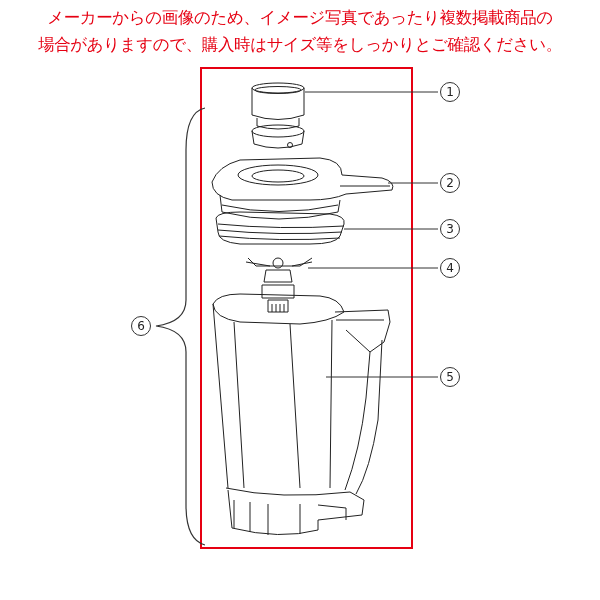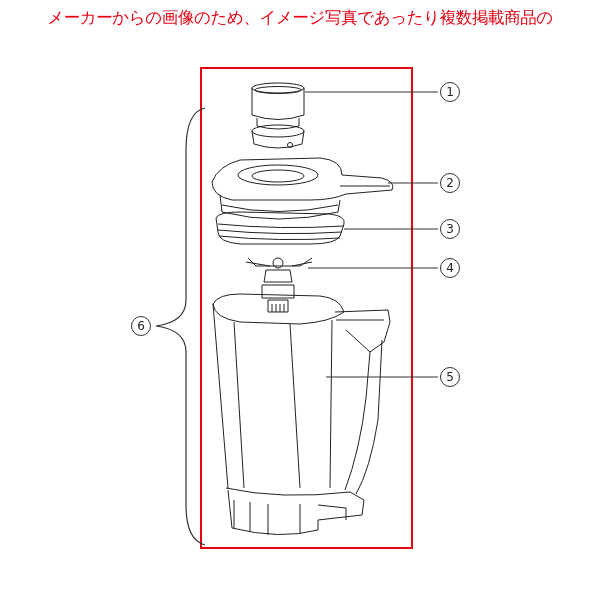--- a/index.html
+++ b/index.html
@@ -45,20 +45,21 @@
       color: #222;
       background: #fff;
       box-sizing: content-box;
     }
   </style>
 </head>
 <body>
 
 <div class="notice">
   <div>メーカーからの画像のため、イメージ写真であったり複数掲載商品の</div>
+  <div>場合がありますので、購入時はサイズ等をしっかりとご確認ください。</div>
 </div>
 
 <svg class="diagram" viewBox="0 0 600 600" xmlns="http://www.w3.org/2000/svg">
 
   <rect x="201" y="68" width="211" height="480" fill="none" stroke="#e60012" stroke-width="2"></rect>
 
   <path d="M205,108 Q186,112 186,150 L186,300 Q186,322 156,326 Q186,330 186,352 L186,505 Q186,540 205,545" fill="none" stroke="#333" stroke-width="1.2"></path>
 
   <g fill="none" stroke="#222" stroke-width="1">
 

